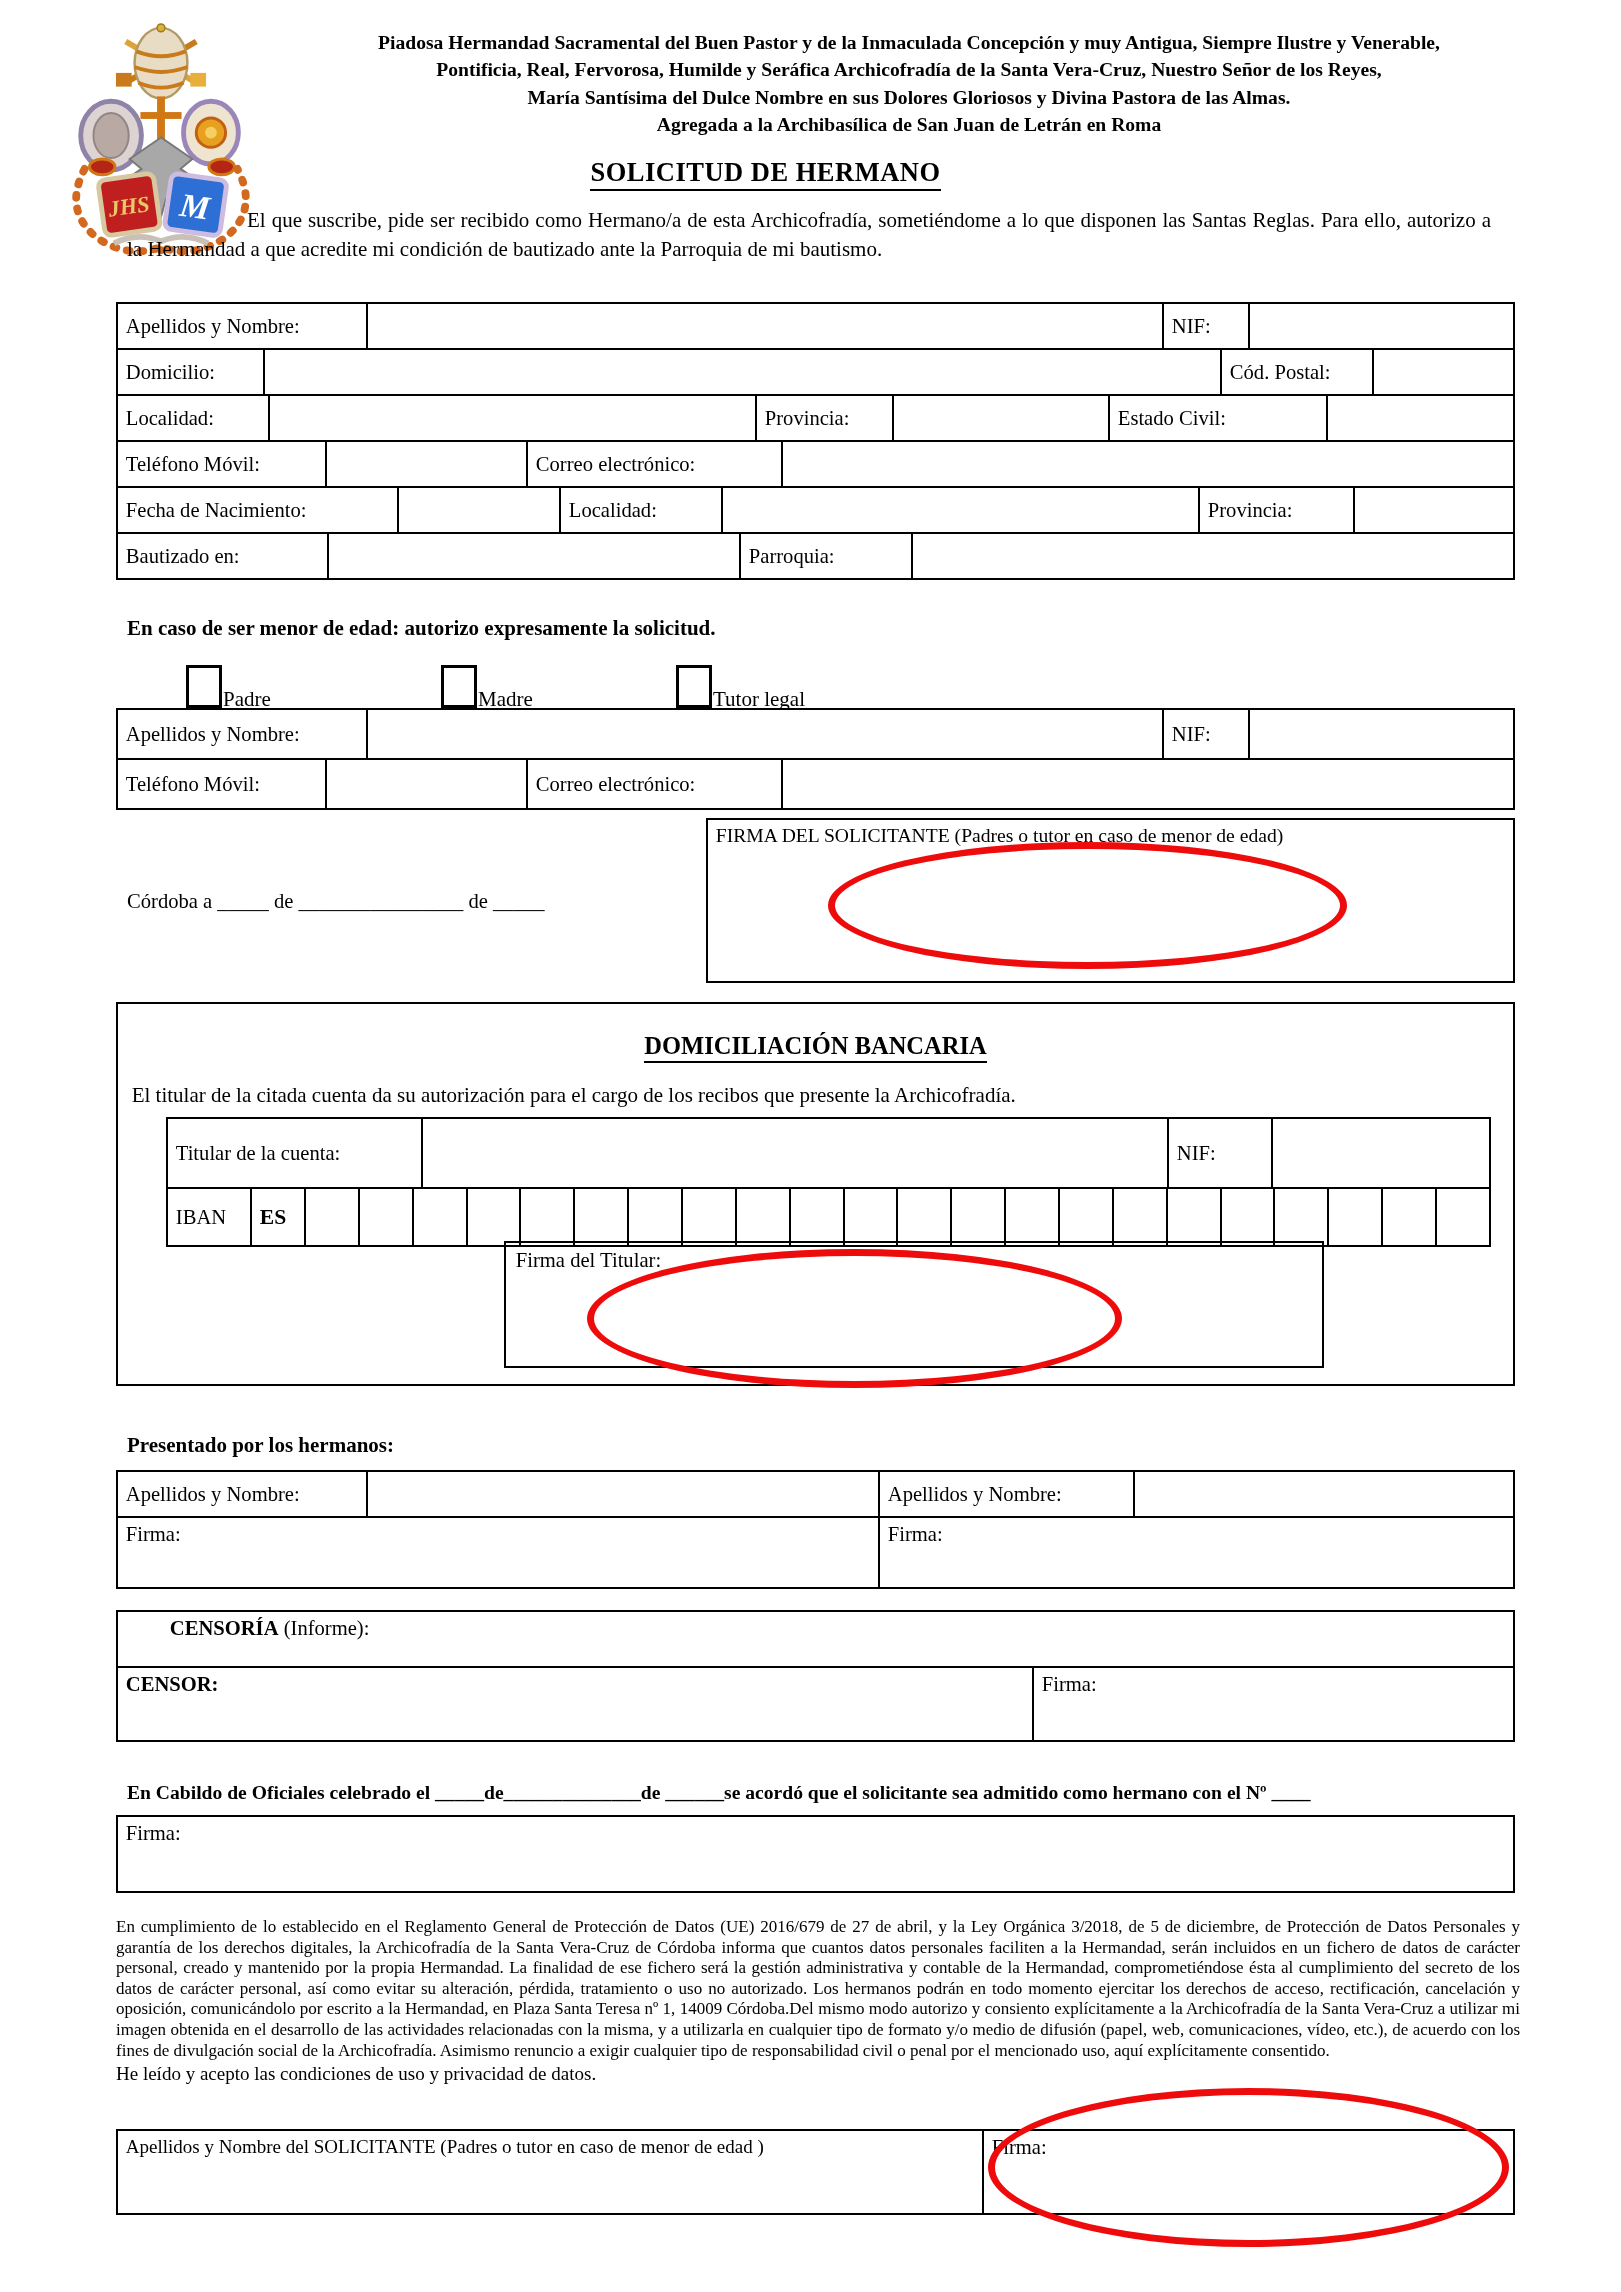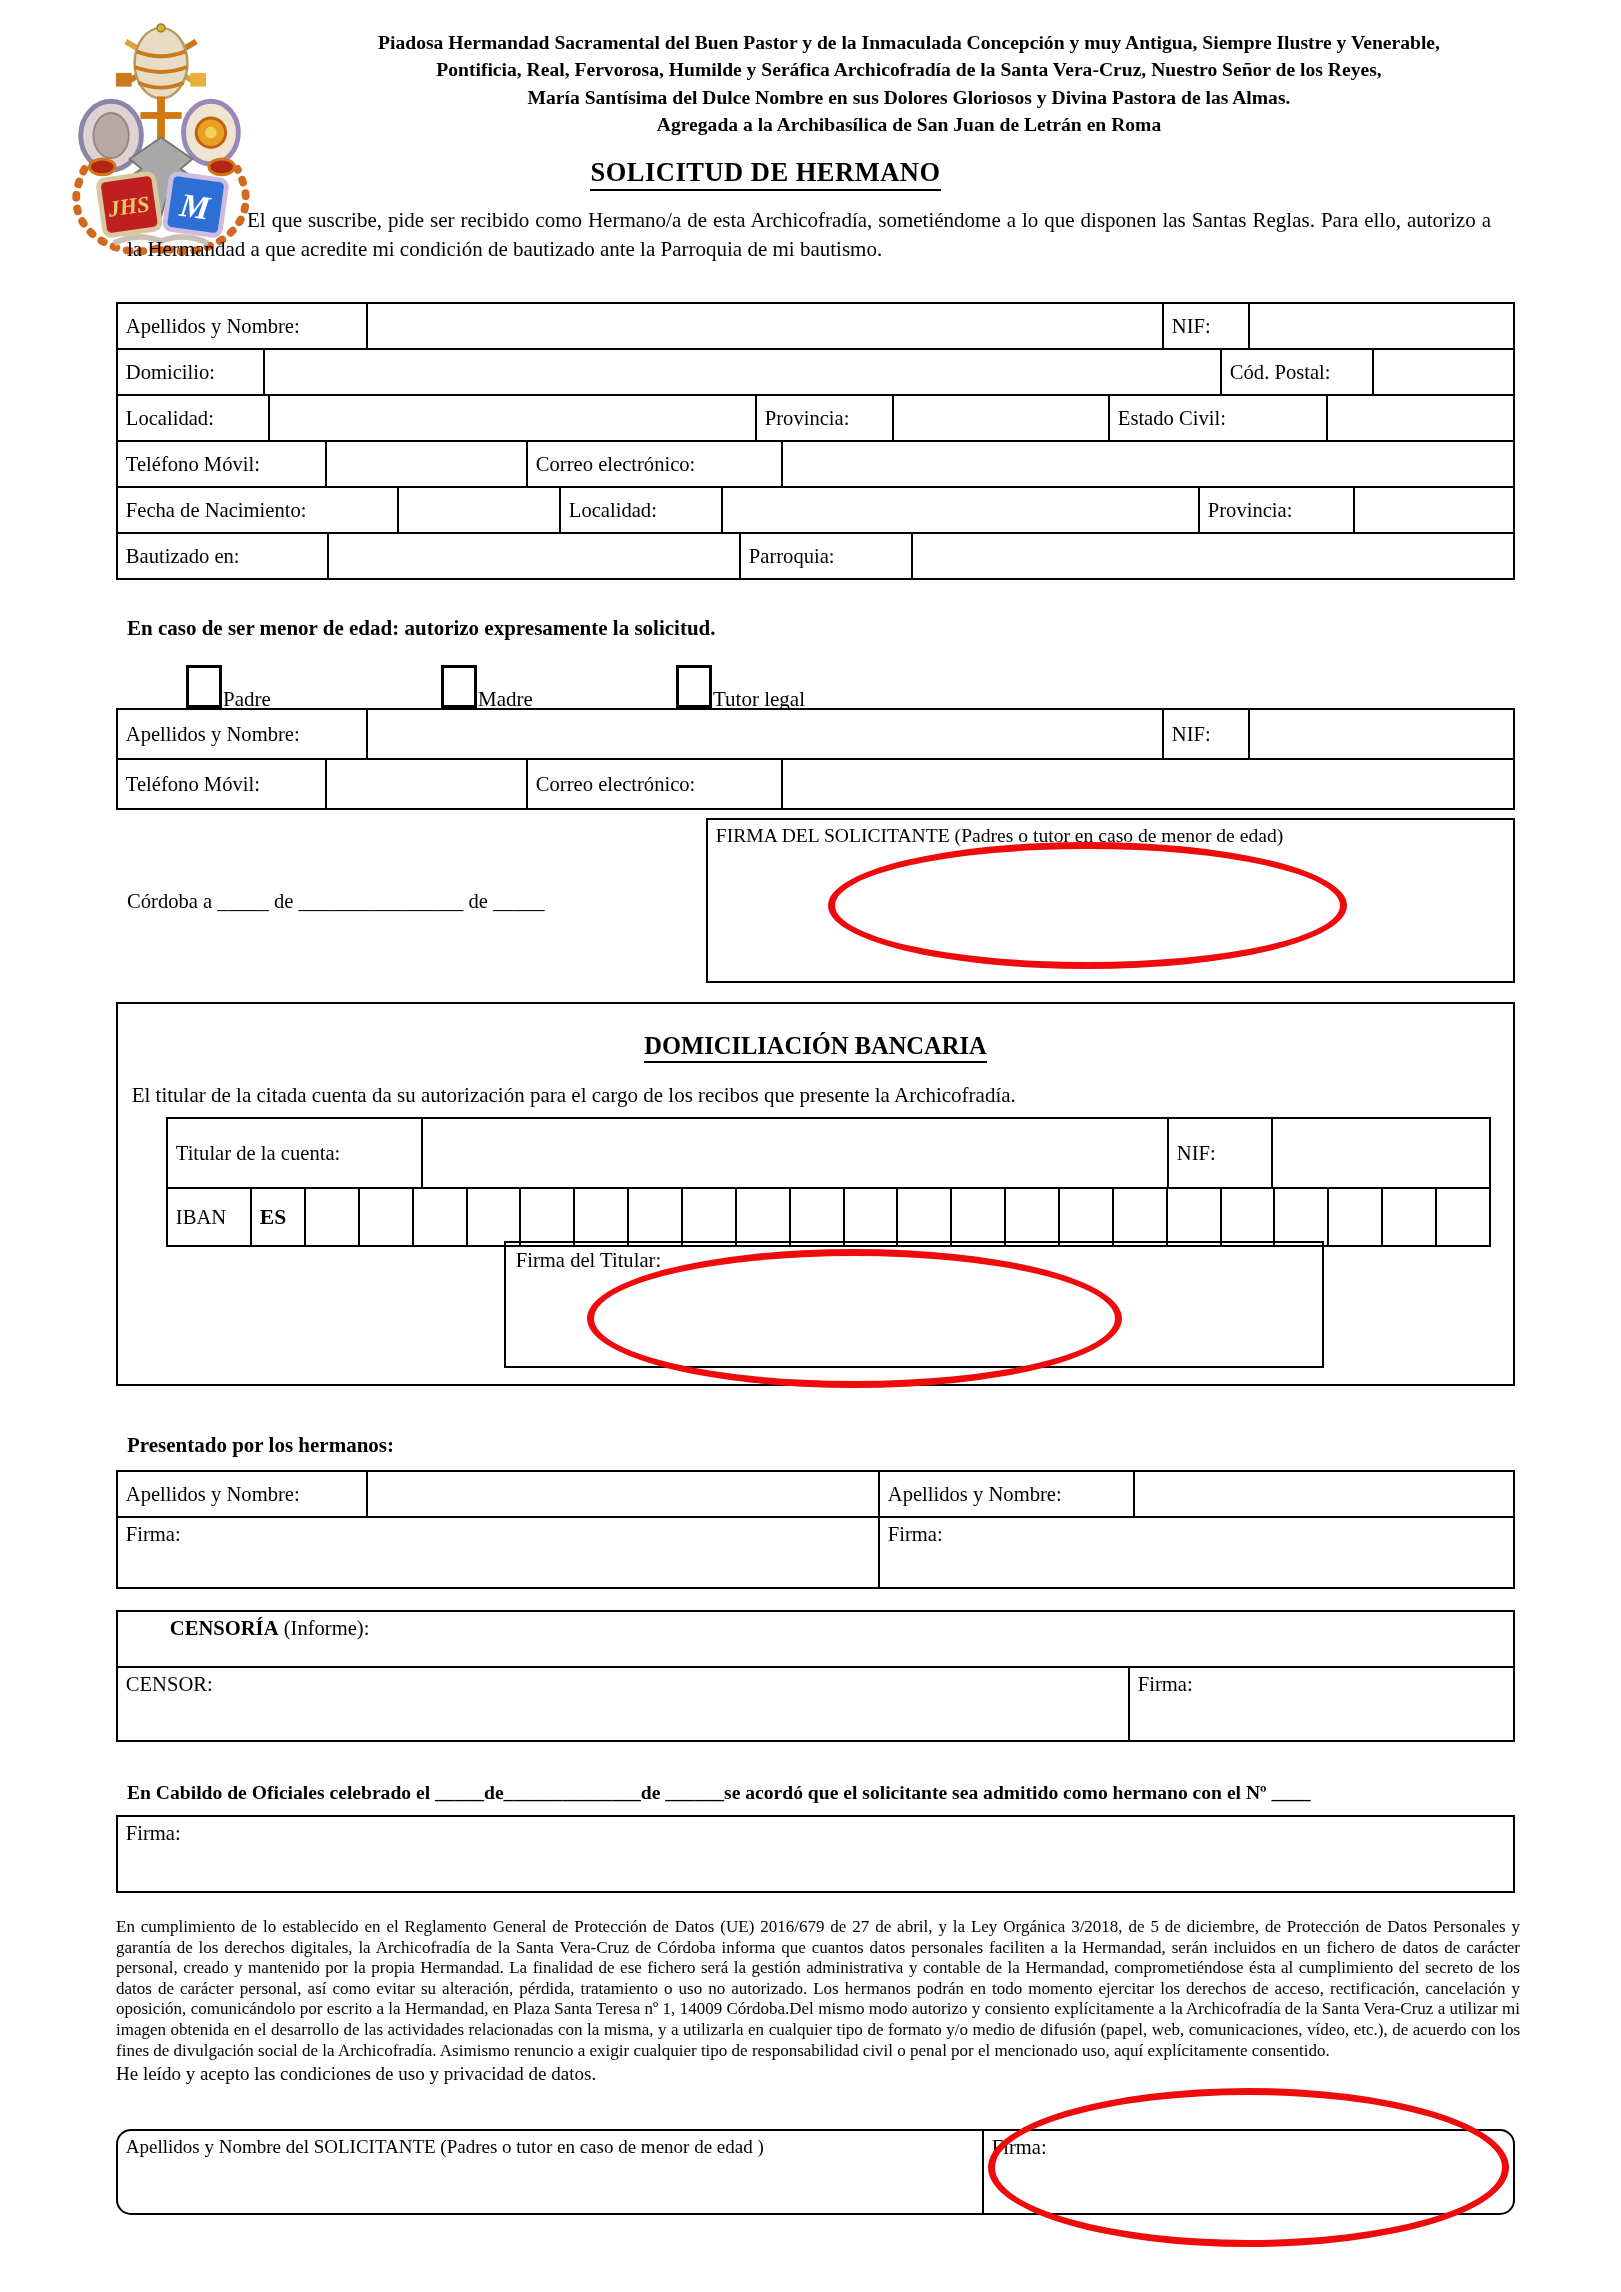--- a/index.html
+++ b/index.html
@@ -264,40 +264,40 @@
     </div>
   </div>
 
   <div class="abs ftable" style="left:116px;top:1610px;width:1399px;">
     <div class="frow first" style="height:54px;padding-left:44px;">
       <div class="fcell top grow last" style="white-space:normal;">
         <span><span class="bold">CENSORÍA</span><span> (Informe):</span></span>
       </div>
     </div>
     <div class="frow" style="height:72px;">
-      <div class="fcell top" style="width:1012px;">CENSOR:</div>
+      <div class="fcell top" style="width:916px;font-weight:bold;">CENSOR:</div>
       <div class="fcell top grow last">Firma:</div>
     </div>
   </div>
 
   <div class="abs cabildo" style="left:127px;top:1782px;">En Cabildo de Oficiales celebrado el _____de______________de ______se acordó que el solicitante sea admitido como hermano con el Nº ____</div>
 
   <div class="abs ftable" style="left:116px;top:1815px;width:1399px;">
     <div class="frow first" style="height:74px;">
       <div class="fcell top grow last">Firma:</div>
     </div>
   </div>
 
   <div class="abs" style="left:116px;top:1917px;width:1404px;">
     <div class="privacy">En cumplimiento de lo establecido en el Reglamento General de Protección de Datos (UE) 2016/679 de 27 de abril, y la Ley Orgánica 3/2018, de 5 de diciembre, de Protección de Datos Personales y garantía de los derechos digitales, la Archicofradía de la Santa Vera-Cruz de Córdoba informa que cuantos datos personales faciliten a la Hermandad, serán incluidos en un fichero de datos de carácter personal, creado y mantenido por la propia Hermandad. La finalidad de ese fichero será la gestión administrativa y contable de la Hermandad, comprometiéndose ésta al cumplimiento del secreto de los datos de carácter personal, así como evitar su alteración, pérdida, tratamiento o uso no autorizado. Los hermanos podrán en todo momento ejercitar los derechos de acceso, rectificación, cancelación y oposición, comunicándolo por escrito a la Hermandad, en Plaza Santa Teresa nº 1, 14009 Córdoba.Del mismo modo autorizo y consiento explícitamente a la Archicofradía de la Santa Vera-Cruz a utilizar mi imagen obtenida en el desarrollo de las actividades relacionadas con la misma, y a utilizarla en cualquier tipo de formato y/o medio de difusión (papel, web, comunicaciones, vídeo, etc.), de acuerdo con los fines de divulgación social de la Archicofradía. Asimismo renuncio a exigir cualquier tipo de responsabilidad civil o penal por el mencionado uso, aquí explícitamente consentido.</div>
     <div class="acceptance">He leído y acepto las condiciones de uso y privacidad de datos.</div>
   </div>
 
   <div class="abs" style="left:116px;top:2129px;width:1399px;">
-    <div class="ftable" style="width:1399px;border-radius:15px;">
+    <div class="ftable" style="width:1399px;">
       <div class="frow first" style="height:82px;">
         <div class="fcell top footer-label" style="width:866px;">Apellidos y Nombre del SOLICITANTE (Padres o tutor en caso de menor de edad )</div>
         <div class="fcell top grow last">Firma:</div>
       </div>
     </div>
     <div class="red-ellipse" style="left:872px;top:-41px;width:521px;height:159px;"></div>
   </div>
 
 </div>
 

